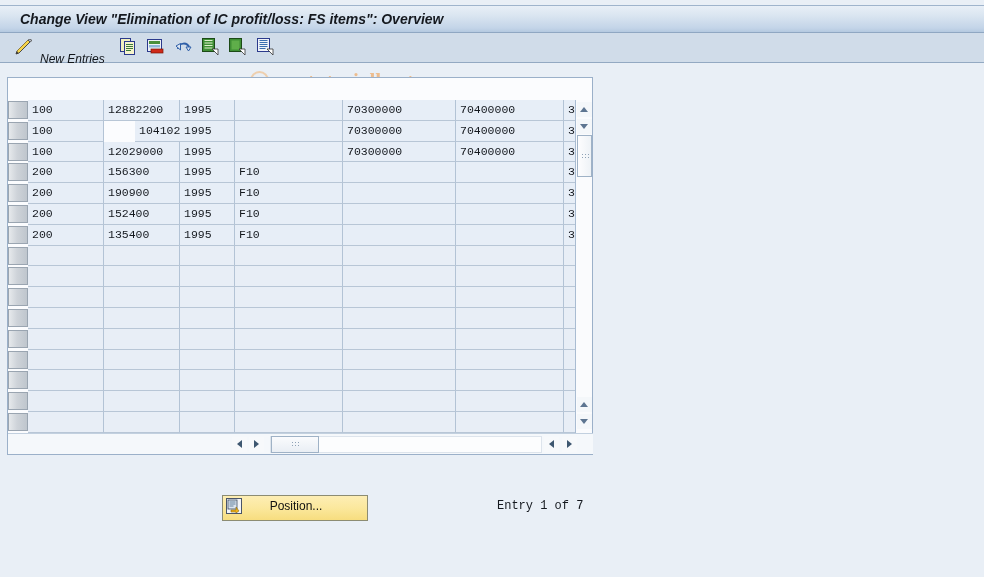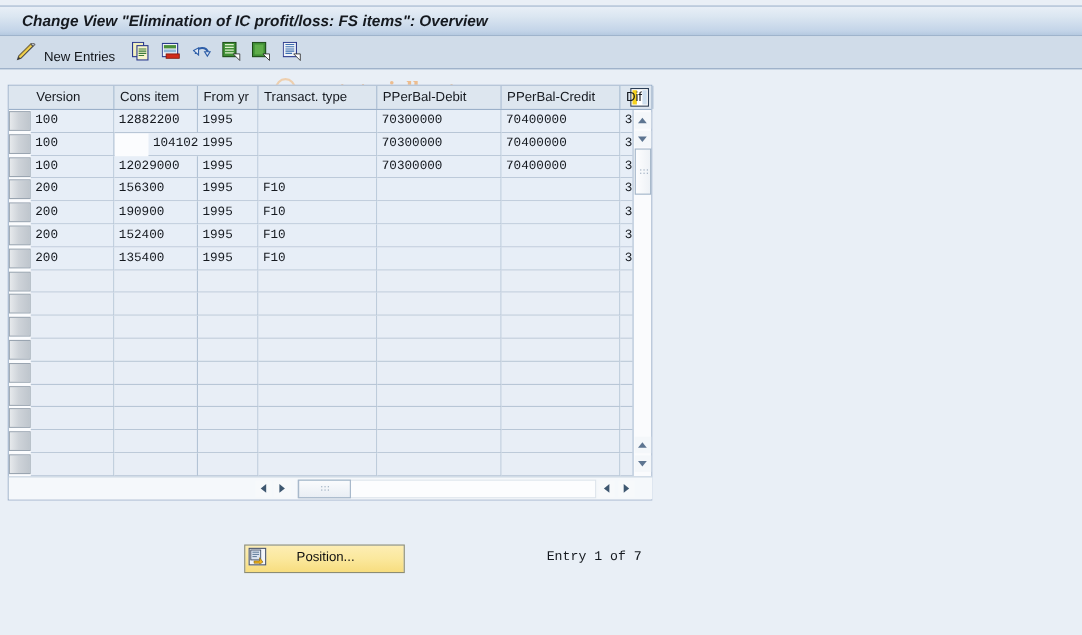--- a/index.html
+++ b/index.html
@@ -25,21 +25,21 @@
     letter-spacing:0px;white-space:nowrap;
   }
 
   
   .toolbar{
     position:absolute;left:0;top:33px;width:984px;height:30px;
     background:#d0dce9;border-bottom:1px solid #93a9c2;box-sizing:border-box;
   }
   .tb-pencil{position:absolute;left:14px;top:6px;width:20px;height:18px;}
   .tb-newentries{
-    position:absolute;left:40px;top:11px;font-size:12px;color:#11151a;white-space:nowrap;
+    position:absolute;left:40px;top:19px;font-size:12px;color:#11151a;white-space:nowrap;font-style:italic;
   }
   .tb-icons{position:absolute;left:120px;top:5px;height:20px;}
   .tb-icons .ic{display:inline-block;width:17px;height:18px;margin-right:7px;vertical-align:top;position:relative;}
   .watermark{
     position:absolute;left:258px;top:36px;
     font-family:"Liberation Serif", serif;font-weight:bold;font-size:21px;
     color:#edbd8f;white-space:nowrap;letter-spacing:0px;
   }
   .wm-circle{
     position:absolute;left:250px;top:38px;width:19px;height:19px;border-radius:50%;
@@ -201,34 +201,20 @@
           <path d="M10 11 L16 11 L16 17 Z" fill="#fff" stroke="#333" stroke-width="0.8"></path>
         </svg>
       </span>
     </div>
 
     <div class="wm-circle"></div>
     <div class="watermark">www.tutorialkart.com</div>
   </div>
 
   <div class="tablewrap">
-    <div class="thead" id="thead">
-      <div class="corner-icon">
-        <i style="left:1px;background:#f6d21e;"></i>
-        <i style="left:6px;background:#ffffff;"></i>
-        <i style="left:10px;background:#cfe0f0;"></i>
-      </div>
-    <div class="th first" style="left: 20px; width: 76px;">Version</div>
-        <div class="th" style="left: 96px; width: 76px;">Cons item</div>
-        <div class="th" style="left: 172px; width: 55px;">From yr</div>
-        <div class="th" style="left: 227px; width: 108px;">Transact. type</div>
-        <div class="th" style="left: 335px; width: 113px;">PPerBal-Debit</div>
-        <div class="th" style="left: 448px; width: 108px;">PPerBal-Credit</div>
-        <div class="th" style="left: 556px; width: 30px;">Dif</div>
-      </div>
 
     <div class="tbody" id="tbody">
         <div class="row filled">
           <div class="selbtn"></div>
           <div class="cell" style="left: 20px; width: 76px;">100</div>
           <div class="cell" style="left: 96px; width: 76px;">12882200</div>
           <div class="cell" style="left: 172px; width: 55px;">1995</div>
           <div class="cell" style="left: 227px; width: 108px;"></div>
           <div class="cell" style="left: 335px; width: 113px;">70300000</div>
           <div class="cell" style="left: 448px; width: 108px;">70400000</div>

